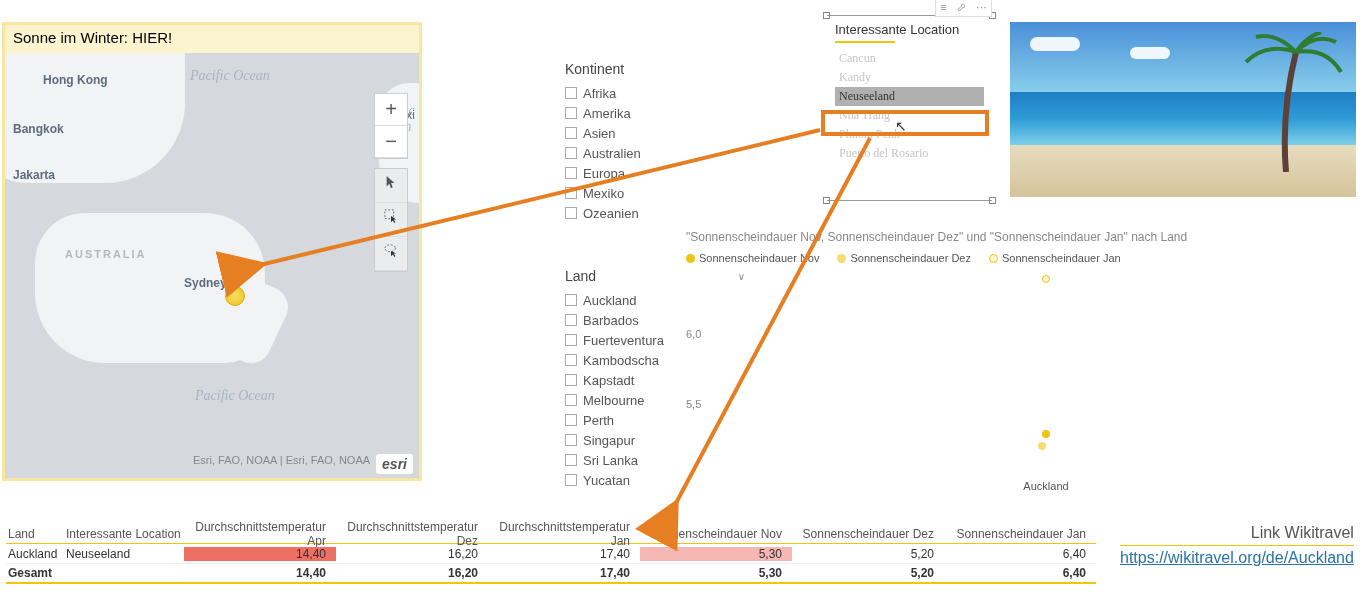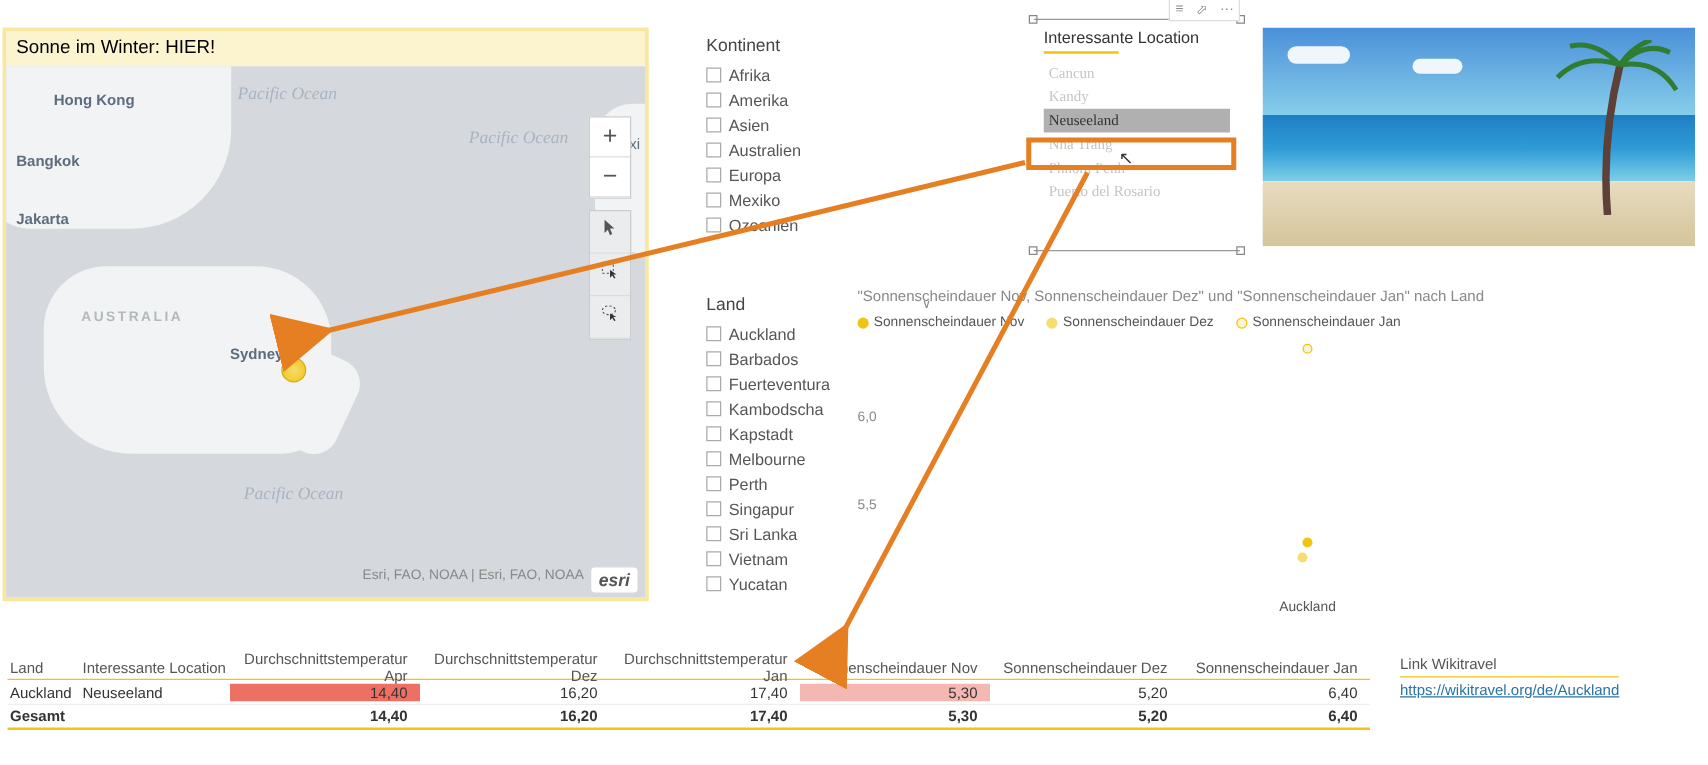--- a/index.html
+++ b/index.html
@@ -1,35 +1,35 @@
 <!DOCTYPE html>
 <html><head>
 <meta charset="utf-8">
 <style>
   * { box-sizing: border-box; margin: 0; padding: 0; }
   body { font-family: "Segoe UI", Arial, sans-serif; font-size: 13px; color: #333; background: #fff; width: 1366px; height: 612px; position: relative; overflow: hidden; }
   
   
-  .map-card { position: absolute; left: 2px; top: 22px; width: 517px; height: 459px; border: 3px solid #f9e79f; }
+  .map-card { position: absolute; left: 2px; top: 22px; width: 420px; height: 459px; border: 3px solid #f9e79f; }
   .map-title { background: #fcf3cf; color: #000; font-size: 15px; padding: 4px 8px; height: 28px; }
   .map-body { position: relative; width: 100%; height: calc(100% - 28px); background: #d5d8dc; overflow: hidden; }
   .ocean-label { position: absolute; color: #a9b4c1; font-style: italic; font-size: 14px; font-family: Georgia, serif; }
   .land { position: absolute; background: #f2f3f4; }
   .city-label { position: absolute; color: #5d6d7e; font-size: 12px; }
   .country-label { position: absolute; color: #b2babb; font-size: 11px; letter-spacing: 2px; font-weight: 600; }
   .map-controls { position: absolute; right: 11px; top: 40px; width: 34px; background: #fff; border: 1px solid #ccc; }
   .map-controls div { height: 32px; text-align: center; line-height: 30px; font-size: 20px; color: #555; border-bottom: 1px solid #ddd; cursor: pointer; }
   .map-tools { position: absolute; right: 11px; top: 115px; width: 34px; background: #eaecee; border: 1px solid #ccc; }
   .map-tools div { height: 34px; text-align: center; line-height: 32px; border-bottom: 1px solid #ddd; cursor: pointer; }
   .marker { position: absolute; width: 20px; height: 20px; background: radial-gradient(circle, #f7dc6f, #f1c40f); border: 1px solid #d4ac0d; border-radius: 50%; }
   .esri { position: absolute; right: 6px; bottom: 4px; color: #888; font-size: 11px; display:flex; align-items:flex-start; gap:6px;}
   .esri-logo { background:#fff; padding:2px 6px; border-radius:3px; font-weight:bold; font-size:14px; color:#555; font-style:italic;}
   
   
-  .slicer { position: absolute; }
+  .slicer { position: absolute; margin-top: 33px; }
   .slicer-title { color: #444; font-size: 14px; margin-bottom: 6px; display:flex; align-items:center; gap:6px;}
   .slicer-item { display: flex; align-items: center; gap: 6px; height: 20px; color: #555; cursor: pointer; }
   .chk { width: 12px; height: 12px; border: 1px solid #aaa; background: #fff; }
   .chevron { font-size:10px; color:#888; }
   
   
   .loc-card { position: absolute; left: 827px; top: 15px; width: 165px; height: 186px; border-top:1px solid #999; border-bottom:1px solid #999;}
   .loc-corner { position:absolute; width:7px; height:7px; border:1px solid #888;}
   .loc-toolbar { position:absolute; top:-18px; right:0; display:flex; gap:10px; color:#888; font-size:11px; padding:2px 4px; border:1px solid #ddd; background:#fff;}
   .loc-title { font-size: 13px; padding: 6px 8px 2px; color:#333; }
@@ -63,21 +63,21 @@
   
   .tbl { position:absolute; left:6px; top:524px; width:1090px; font-size:12px; }
   .tbl-row { display:flex; height:20px; align-items:center; }
   .tbl-hdr { color:#555; border-bottom:1px solid #f1c40f; }
   .tbl-data { border-bottom:1px solid #eee;}
   .tbl-total { font-weight:bold; border-bottom:2px solid #f1c40f;}
   .c0{width:60px;padding-left:2px;} .c1{width:118px;} 
   .c2,.c3,.c4,.c5,.c6,.c7{width:152px; text-align:right; padding-right:10px;}
   .bg-red{background:#ec7063;} .bg-pink{background:#f5b7b1;}
   
-  .link-block { position:absolute; left:1120px; top:524px; font-size:12px;}
+  .link-block { position:absolute; left:1120px; top:524px; font-size:16px;text-align:right;}
   .link-hdr { color:#555; border-bottom:1px solid #f1c40f; padding-bottom:3px; margin-bottom:3px;}
   .link { color:#2874a6; text-decoration:underline; cursor:pointer;}
   
   
   .arrow-svg { position:absolute; left:0; top:0; pointer-events:none; }
 </style>
 </head>
 <body>
 
 <div class="map-card">
@@ -192,24 +192,20 @@
       <div class="slicer-item">
         <span class="chk"></span>
         <span>Singapur</span>
       </div>
       <div class="slicer-item">
         <span class="chk"></span>
         <span>Sri Lanka</span>
       </div>
       <div class="slicer-item">
         <span class="chk"></span>
-        <span>Vietnam</span>
-      </div>
-      <div class="slicer-item">
-        <span class="chk"></span>
         <span>Yucatan</span>
       </div>
     </div>
 </div>
 
 <div class="loc-card">
   <div class="loc-corner" style="left:-4px;top:-4px;"></div>
     <div class="loc-corner" style="right:-4px;top:-4px;"></div>
   <div class="loc-corner" style="left:-4px;bottom:-4px;"></div>
     <div class="loc-corner" style="right:-4px;bottom:-4px;"></div>

